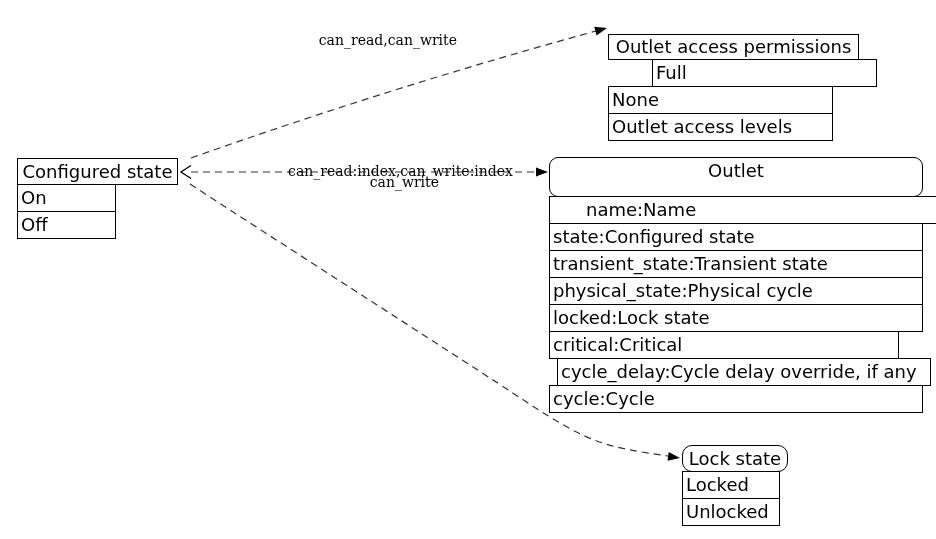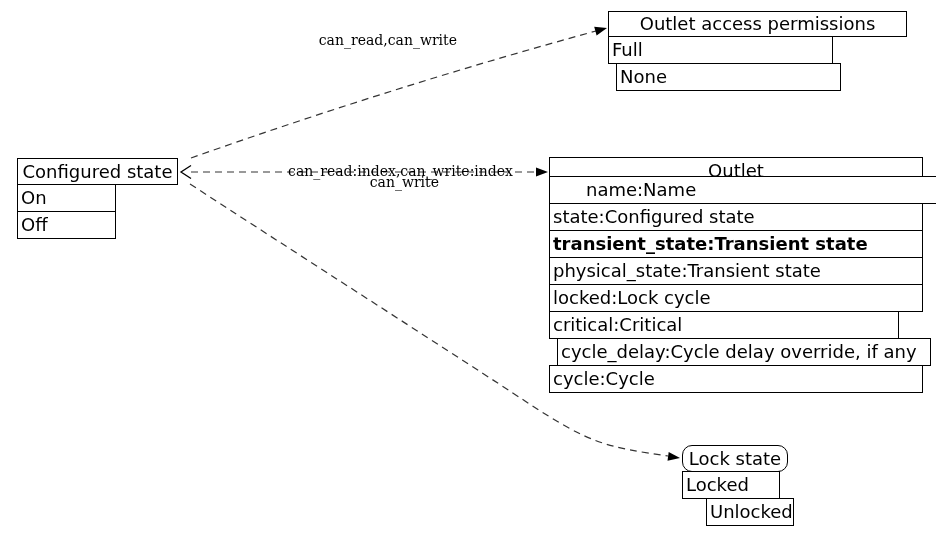--- a/index.html
+++ b/index.html
@@ -60,40 +60,41 @@
     <polygon class="arrowhead" points="680,458 667.5,460.8 668.7,451.9"></polygon>
   </svg>
 
   <div class="node" style="left:17px;top:158px;">
     <div class="cell title" style="width:161px;height:27px;line-height:25px;">Configured state</div>
     <div class="cell row" style="width:99px;">On</div>
     <div class="cell row" style="width:99px;">Off</div>
   </div>
 
   <div class="node" style="left:608px;top:11px;">
-    <div class="cell title" style="width:299px;height:26px;line-height:24px;">Outlet access permissions</div>
-    <div class="cell row" style="width:225px;">Full</div>
-    <div class="cell row" style="width:225px;margin-left:8px;">None</div>
+    <div class="cell title" style="width:251px;height:26px;line-height:24px;margin-top:23px;">Outlet access permissions</div>
+    <div class="cell row" style="width:225px;margin-left:44px;">Full</div>
+    <div class="cell row" style="width:225px;">None</div>
+    <div class="cell row" style="width:225px;">Outlet access levels</div>
   </div>
 
   <div class="node" style="left:549px;top:157px;">
-    <div class="cell title" style="width:374px;height:20px;line-height:26px;">Outlet</div>
+    <div class="cell title" style="width:374px;height:40px;line-height:26px;border-radius:9px;">Outlet</div>
     <div class="cell row" style="width:450px;padding-left:36px;">name:Name</div>
     <div class="cell row" style="width:374px;">state:Configured state</div>
-    <div class="cell row" style="width:374px;font-weight:bold;">transient_state:Transient state</div>
-    <div class="cell row" style="width:374px;">physical_state:Transient state</div>
-    <div class="cell row" style="width:374px;">locked:Lock cycle</div>
+    <div class="cell row" style="width:374px;">transient_state:Transient state</div>
+    <div class="cell row" style="width:374px;">physical_state:Physical cycle</div>
+    <div class="cell row" style="width:374px;">locked:Lock state</div>
     <div class="cell row" style="width:350px;">critical:Critical</div>
     <div class="cell row" style="width:374px;margin-left:8px;">cycle_delay:Cycle delay override, if any</div>
     <div class="cell row" style="width:374px;">cycle:Cycle</div>
   </div>
 
   <div class="node" style="left:682px;top:445px;">
     <div class="cell title" style="width:106px;height:27px;line-height:25px;border-radius:10px;">Lock state</div>
     <div class="cell row" style="width:98px;">Locked</div>
-    <div class="cell row" style="width:88px;margin-left:24px;">Unlocked</div>
+    <div class="cell row" style="width:98px;">Unlocked</div>
   </div>
 
   <div class="edge-label" style="left:267px;top:32px;width:190px;">can_read,can_write</div>
   <div class="edge-label" style="left:211px;top:163px;width:302px;">can_read:index,can_write:index</div>
   <div class="edge-label" style="left:317px;top:174px;width:122px;">can_write</div>
 
 </div>
 
 </body></html>

